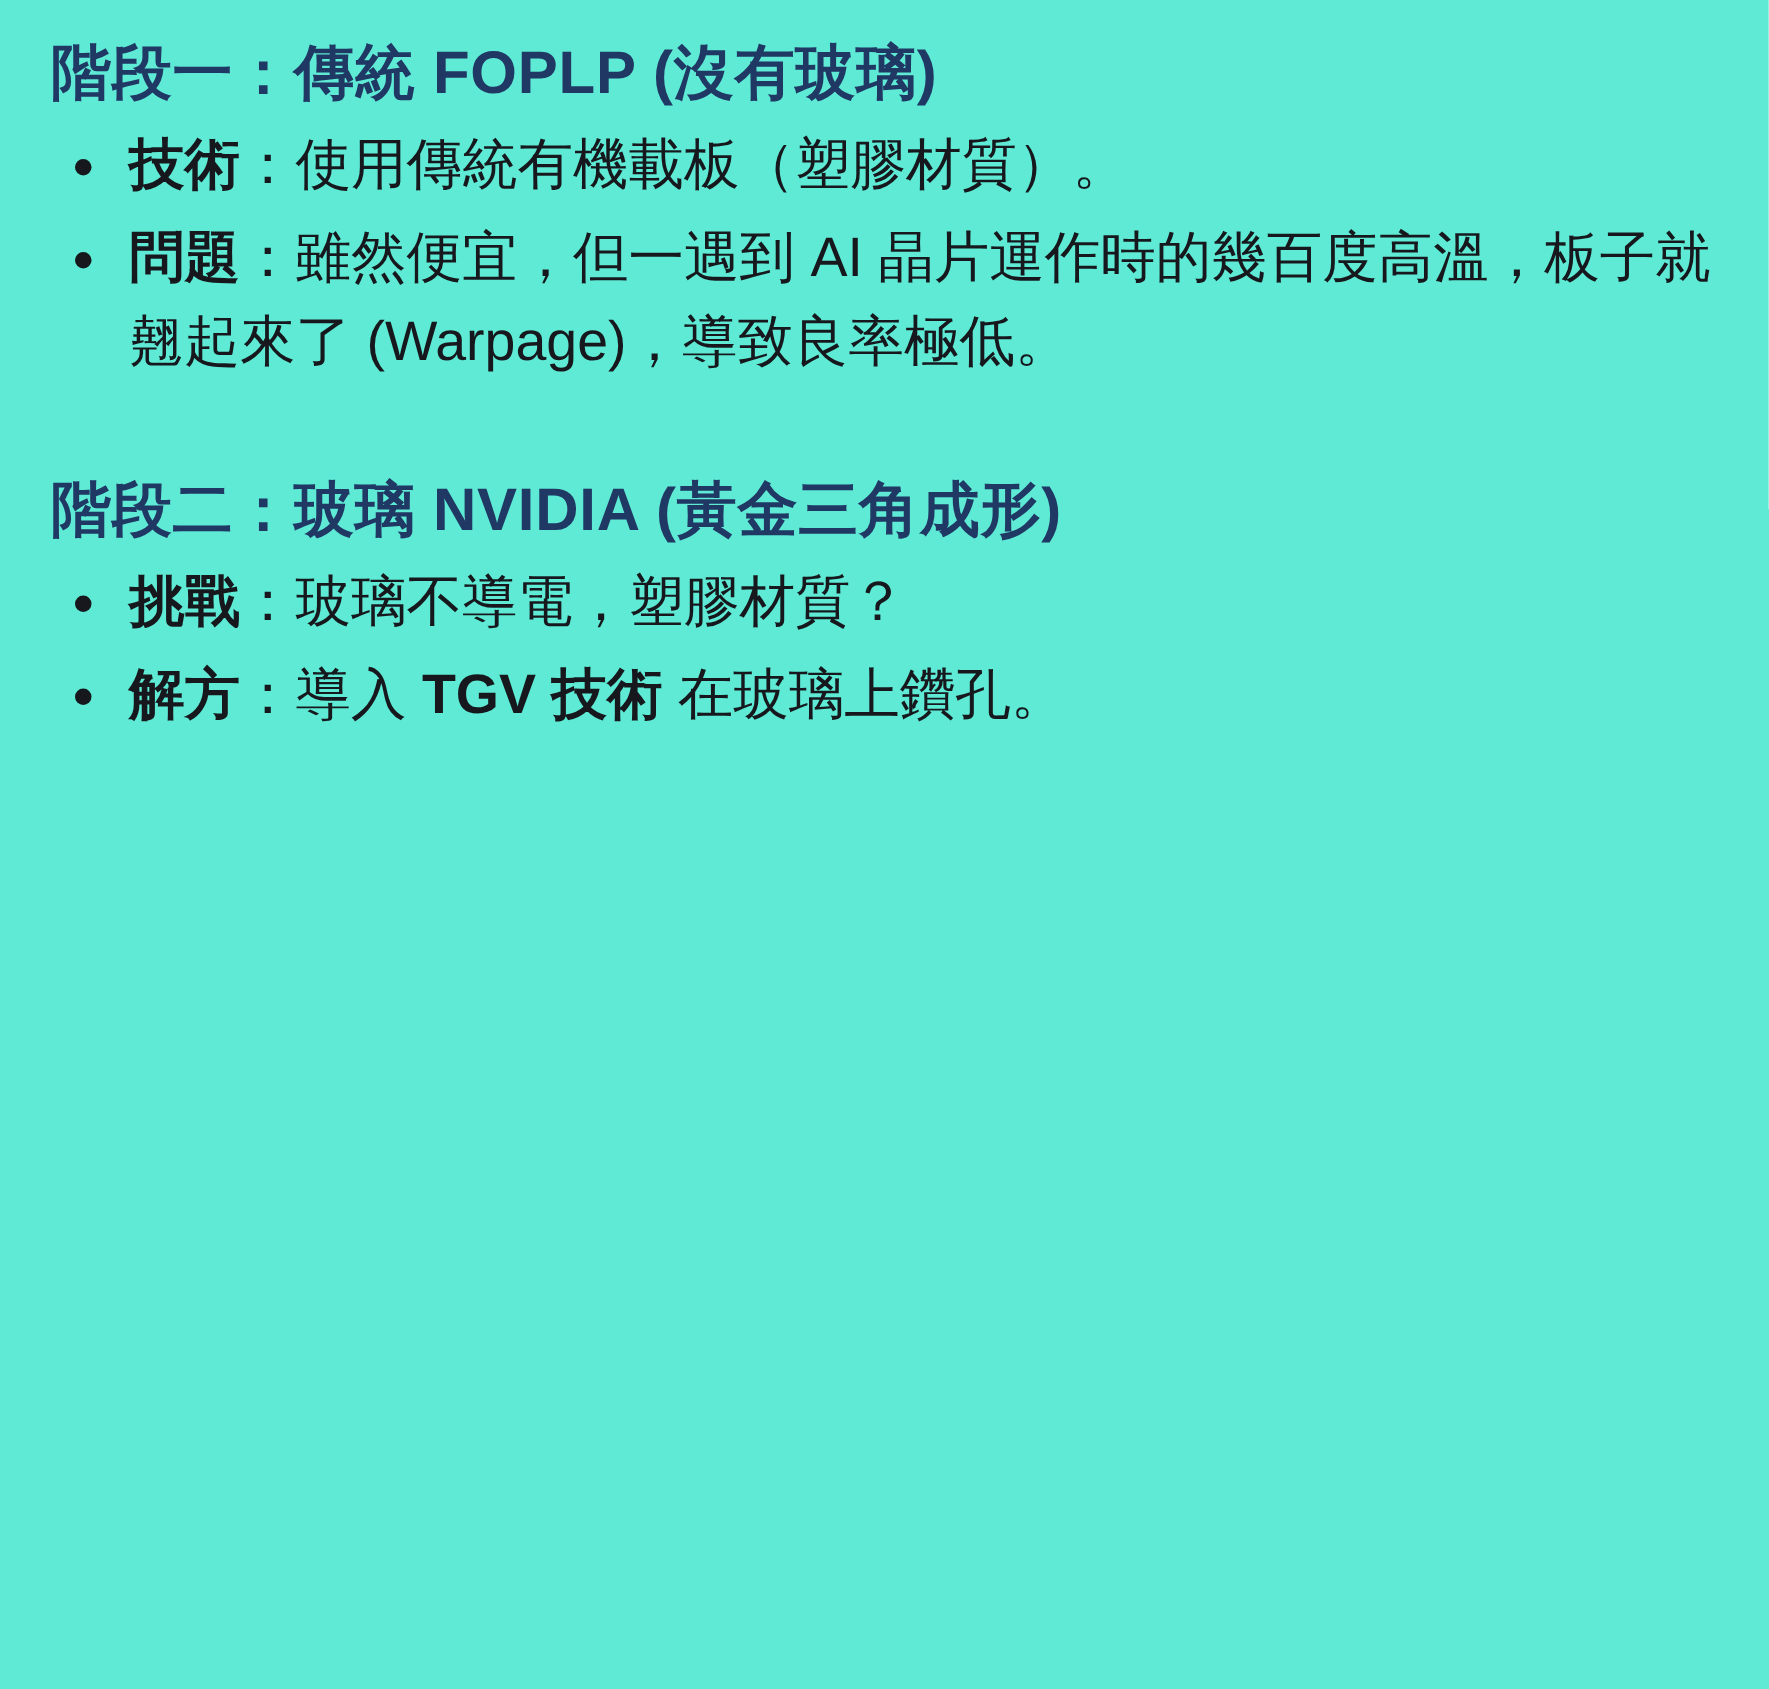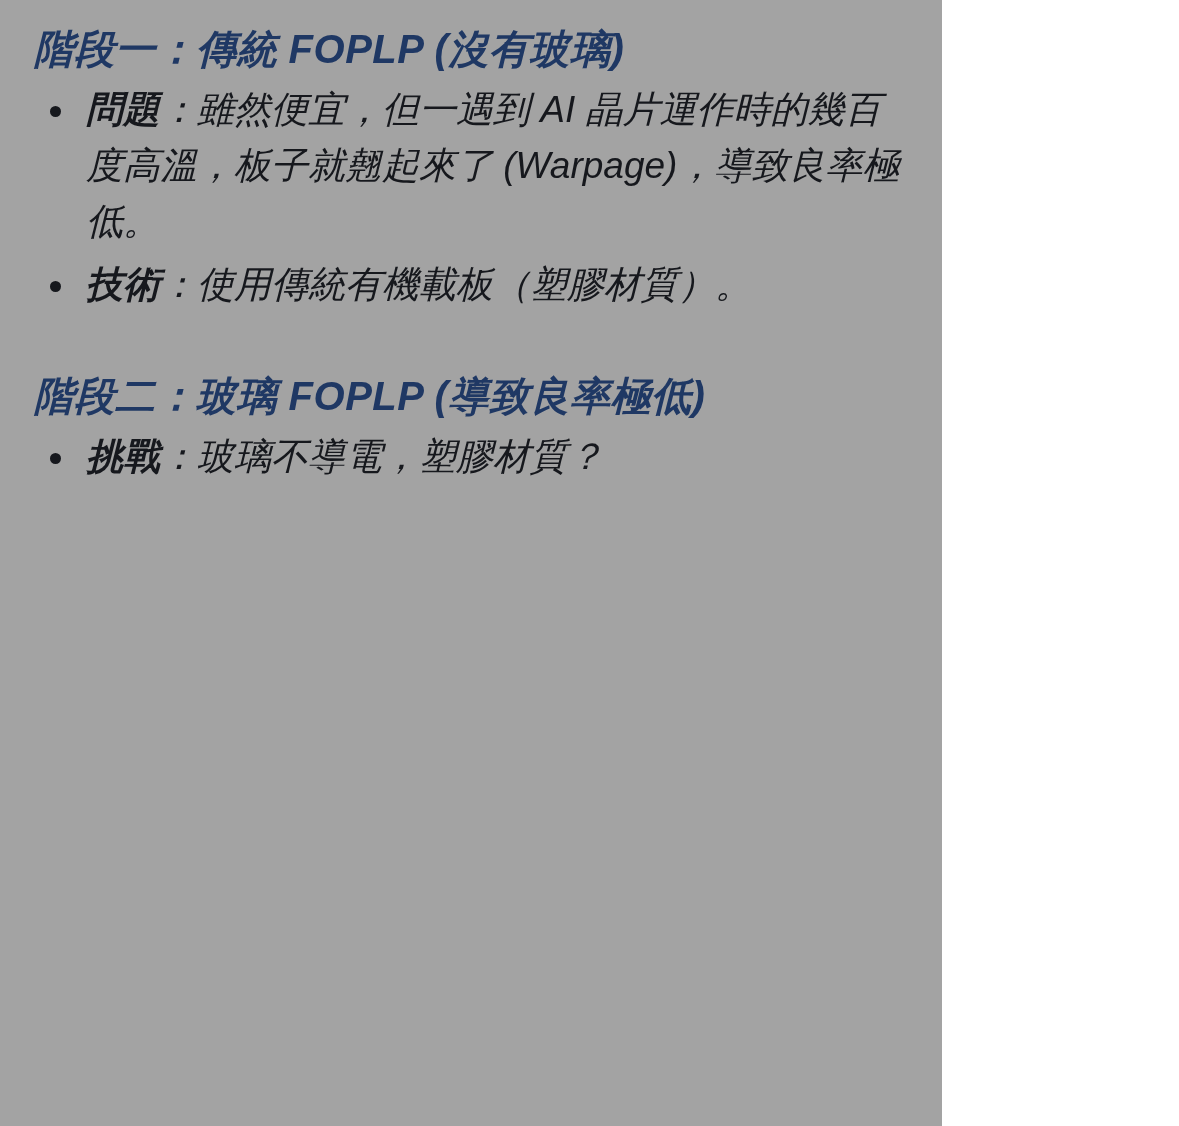--- a/index.html
+++ b/index.html
@@ -9,25 +9,24 @@
   }
   body {
     width: 1179px;
     height: 1126px;
     font-family: "Liberation Sans", "DejaVu Sans", sans-serif;
     color: #16181d;
     overflow: hidden;
   }
   .page {
     box-sizing: border-box;
-    width: 942px;
+    width: 1179px;
     height: 1126px;
     padding: 22px 34px 0 28px;
-    background: #a3a3a3;
-    font-style: italic;
+    background: #5eead4;
   }
   .section {
     margin-bottom: 0;
   }
   .section + .section {
     margin-top: 56px;
   }
   .section-heading {
     font-size: 40px;
     font-weight: 700;
@@ -72,30 +71,33 @@
 </style>
 </head>
 <body>
 
 <div class="page">
 
   <div class="section">
     <h2 class="section-heading">階段一：傳統 FOPLP (沒有玻璃)</h2>
     <ul class="bullets">
       <li>
-        <span class="lead">問題</span><span class="sep">：</span><span>雖然便宜，但一遇到 AI 晶片運作時的幾百度高溫，板子就翹起來了 (Warpage)，導致良率極低。</span>
+        <span class="lead">技術</span><span class="sep">：</span><span>使用傳統有機載板（塑膠材質）。</span>
       </li>
       <li>
-        <span class="lead">技術</span><span class="sep">：</span><span>使用傳統有機載板（塑膠材質）。</span>
+        <span class="lead">問題</span><span class="sep">：</span><span>雖然便宜，但一遇到 AI 晶片運作時的幾百度高溫，板子就翹起來了 (Warpage)，導致良率極低。</span>
       </li>
     </ul>
   </div>
 
   <div class="section">
-    <h2 class="section-heading">階段二：玻璃 FOPLP (導致良率極低)</h2>
+    <h2 class="section-heading">階段二：玻璃 NVIDIA (黃金三角成形)</h2>
     <ul class="bullets">
       <li>
         <span class="lead">挑戰</span><span class="sep">：</span><span>玻璃不導電，塑膠材質？</span>
+      </li>
+      <li>
+        <span class="lead">解方</span><span class="sep">：</span><span>導入 </span><span class="em">TGV 技術</span><span> 在玻璃上鑽孔。</span>
       </li>
     </ul>
   </div>
 
 </div>
 
 </body></html>

